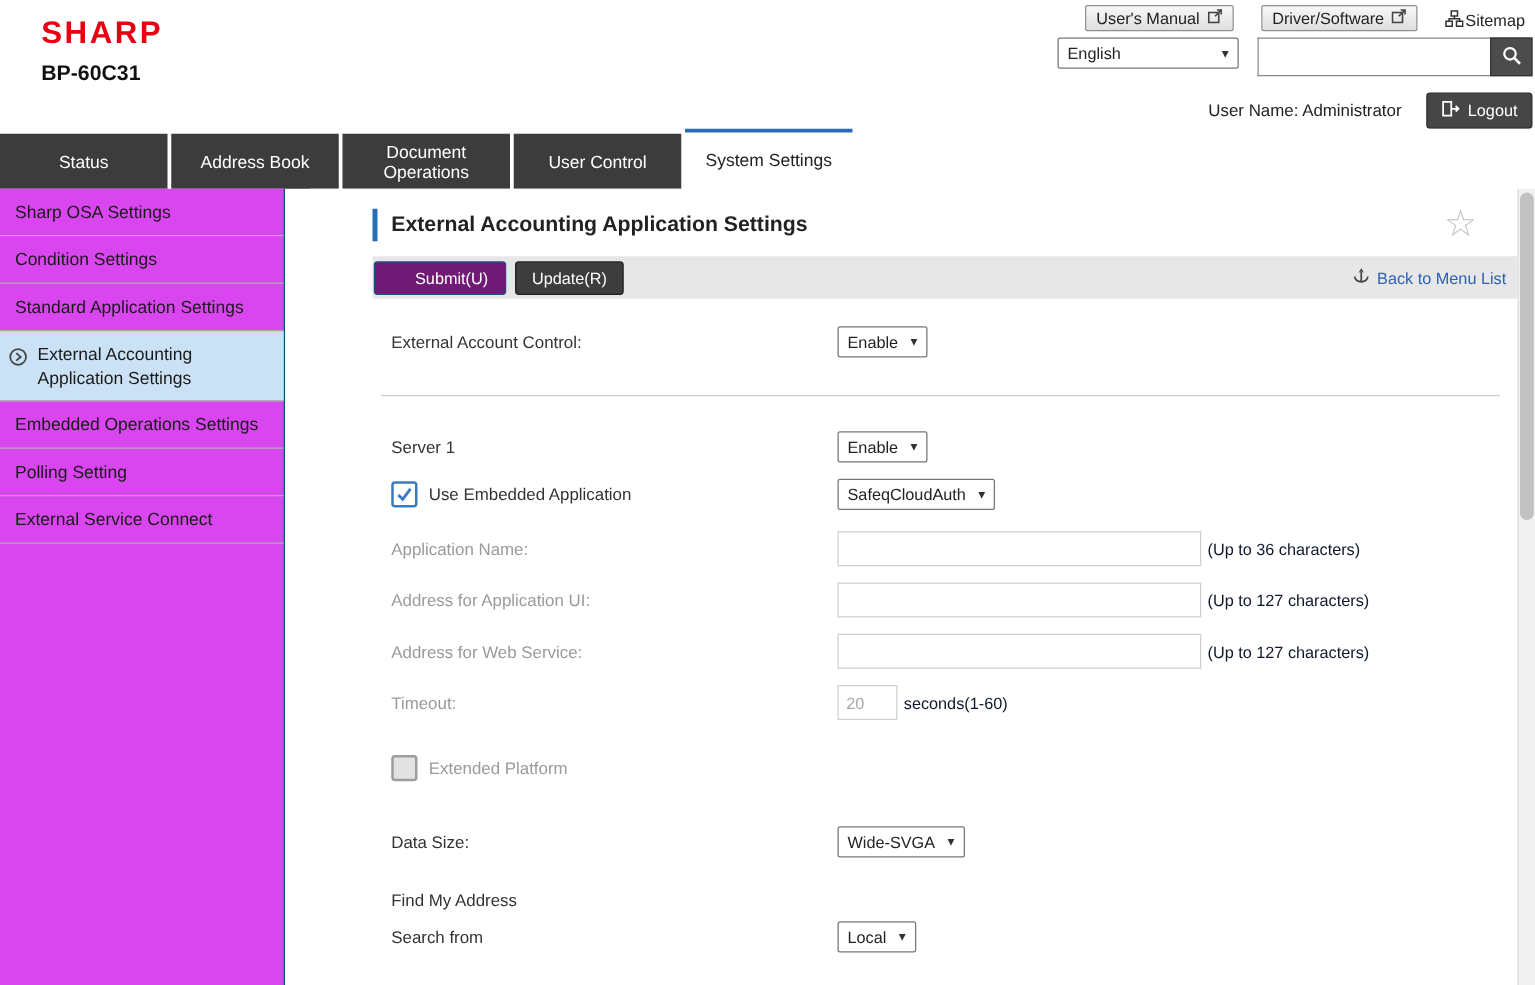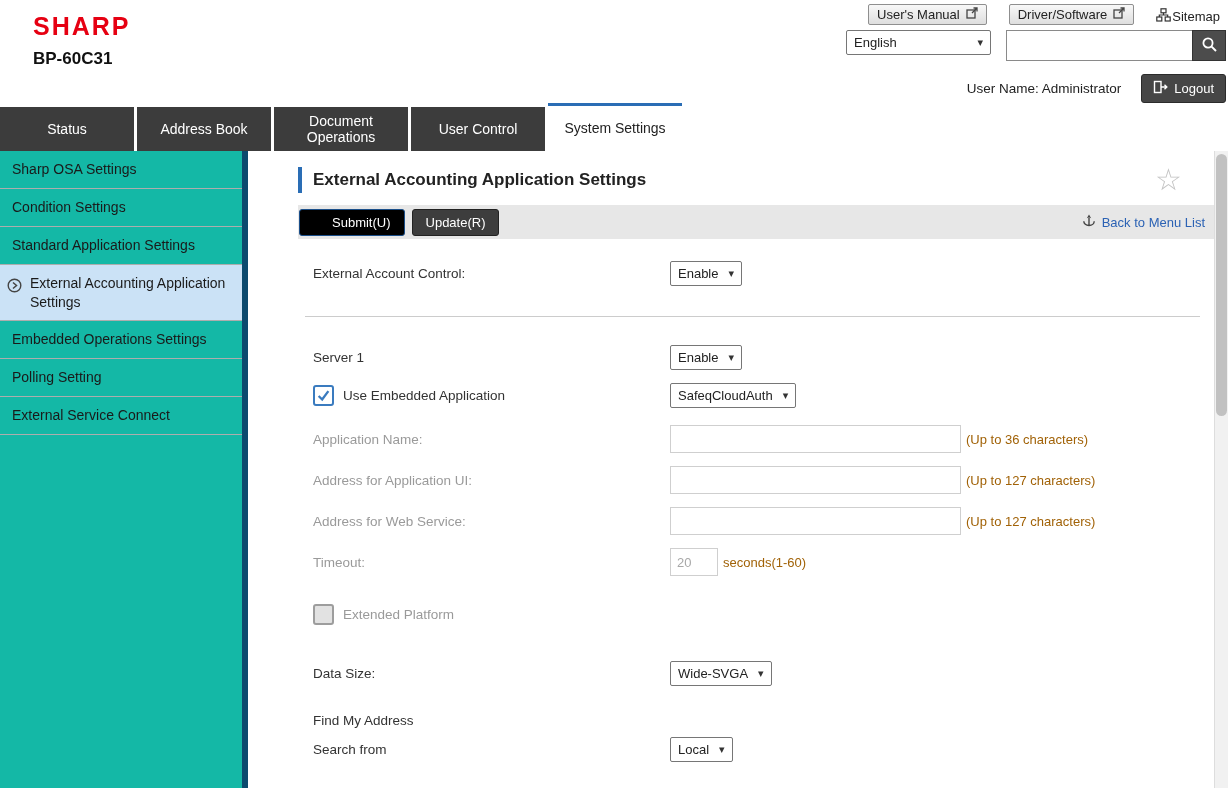--- a/index.html
+++ b/index.html
@@ -33,48 +33,48 @@
   .logout-btn { display:inline-flex; align-items:center; gap:6px; background:#464646; border:1px solid #2b2b2b;
                 border-radius:3px; color:#fff; font-size:13px; padding:5px 11px; cursor:pointer; }
 
   
   .tabbar { position:absolute; left:0; top:103px; width:100%; height:48px; display:flex; align-items:flex-end; background:#fff; }
   .tab { width:134px; height:44px; margin-right:3px; background:#3c3c3c; color:#fff; font-size:14px;
          display:flex; align-items:center; justify-content:center; text-align:center; padding:0 14px; cursor:pointer; line-height:1.15; }
   .tab.active { height:48px; background:#fff; color:#222; border-top:3px solid #2a6db5; font-weight:normal; }
 
   
-  .sidebar { position:absolute; left:0; top:151px; width:248px; bottom:0; background:#14b8a6; border-right:6px solid #0c4a6e; }
+  .sidebar { position:absolute; left:0; top:151px; width:228px; bottom:0; background:#d946ef; border-right:1px solid #0c4a6e; }
   .side-item { position:relative; padding:9px 10px 9px 12px; border-bottom:1px solid #adadad;
                font-size:14px; color:#1a1a1a; cursor:pointer; line-height:1.35; }
   .side-item.active { background:#cbe2f6; padding-left:30px; }
   .side-icon { position:absolute; left:7px; top:13px; width:15px; height:15px; }
   .collapse-btn { position:absolute; left:248px; top:172px; width:30px; height:58px; background:#dcdcdc;
                   border-radius:0 8px 8px 0; display:flex; align-items:center; justify-content:center; cursor:pointer; }
   .collapse-btn span { font-size:28px; font-weight:bold; color:#555; line-height:1; margin-top:-3px; }
 
   
   .content { position:absolute; left:248px; top:151px; right:14px; bottom:0; background:#fff; overflow:hidden; }
   .titlerow { margin:14px 14px 10px 50px; display:flex; align-items:center; }
   .title-accent { width:4px; height:26px; background:#2a6db5; margin-right:11px; }
   .page-title { font-size:17px; font-weight:bold; color:#222; }
   .fav-star { margin-left:auto; margin-right:18px; font-size:30px; color:#c3c3c3; line-height:1; cursor:pointer; }
 
   .toolbar { margin-left:50px; height:34px; background:#e7e7e7; display:flex; align-items:center; padding:0 1px 0 1px; gap:7px; }
   .btn { border-radius:3px; font-size:13px; padding:5px 13px; cursor:pointer; border:1px solid transparent; }
-  .btn-submit { background:#000000; border-color:#1b4f8a; color:#fff;padding-left:32px; }
+  .btn-submit { background:#701a75; border-color:#1b4f8a; color:#fff;padding-left:32px; }
   .btn-update { background:#3d3d3d; border-color:#222; color:#fff; }
   .backlink { margin-left:auto; margin-right:8px; display:inline-flex; align-items:center; gap:5px;
               color:#2b62b4; font-size:13px; cursor:pointer; }
 
   .form { margin-left:50px; padding-top:22px; }
   .frow { display:flex; align-items:center; margin-bottom:13px; padding-left:15px; }
   .flabel { width:357px; flex-shrink:0; font-size:13.5px; color:#333; display:flex; align-items:center; }
   .dim { color:#9a9a9a; }
-  .hint { color:#a16207; font-size:13px; margin-left:5px; white-space:nowrap;text-align:center; }
+  .hint { color:#0f172a; font-size:13px; margin-left:5px; white-space:nowrap;text-align:center; }
   .divider { border:none; border-top:1px solid #ccc; margin:30px 14px 28px 7px; }
   .txt { width:291px; height:28px; border:1px solid #cfcfcf; font-size:13px; padding:0 6px; outline:none; color:#555; }
   .txt-small { width:48px; color:#a8a8a8; }
   .cbx { width:21px; height:21px; border-radius:3px; margin-right:9px; flex-shrink:0;
          display:flex; align-items:center; justify-content:center; cursor:pointer; }
   .cbx-checked { background:#fff; border:2px solid #3a7bbf; }
   .cbx-disabled { background:#e2e2e2; border:2px solid #9d9d9d; }
   .standalone-label { padding-left:15px; font-size:13.5px; color:#333; margin:27px 0 9px 0; }
 
   

